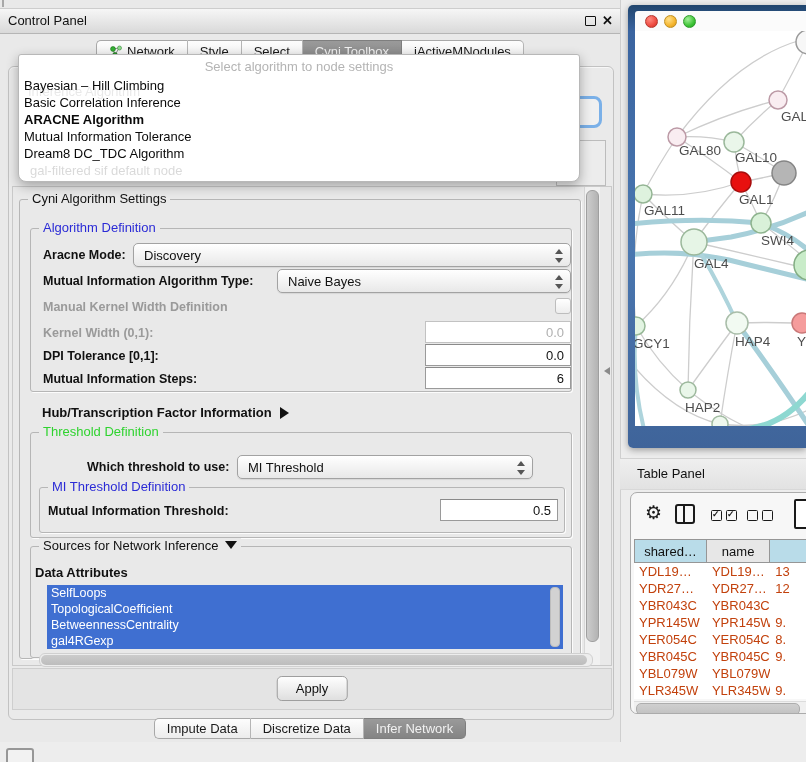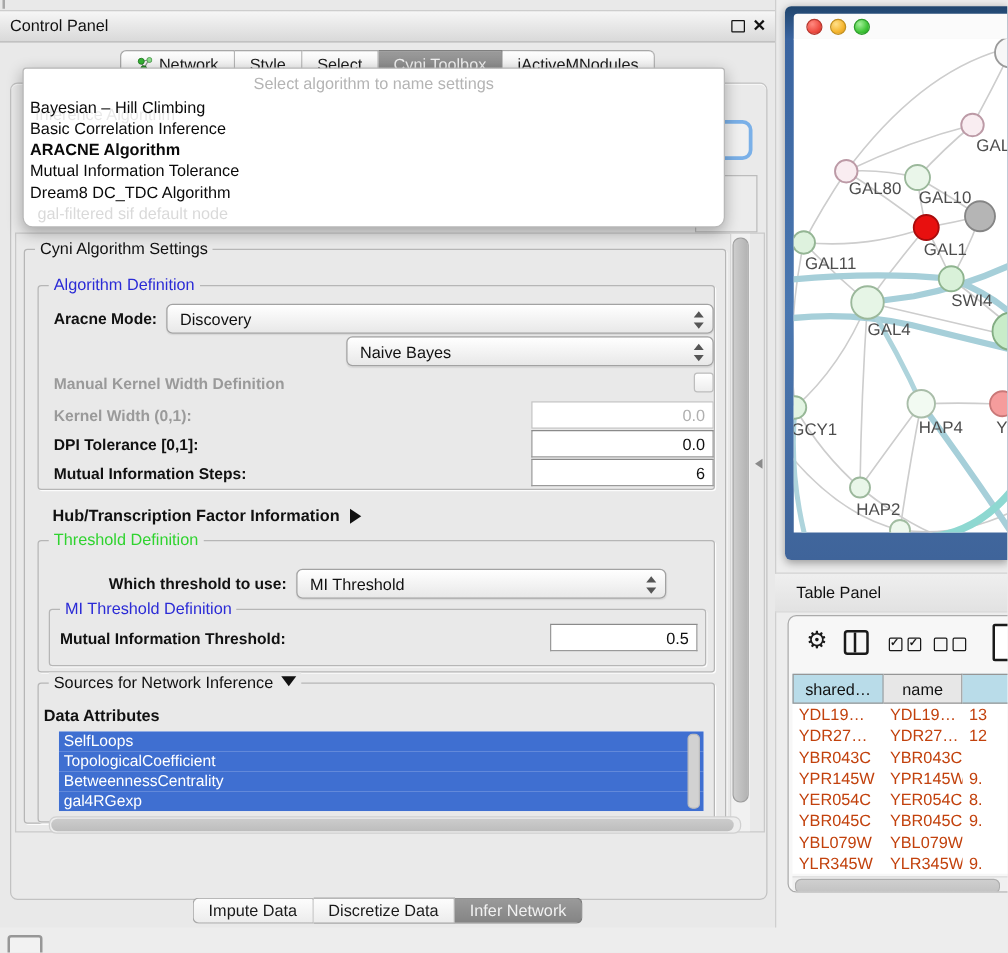--- a/index.html
+++ b/index.html
@@ -169,21 +169,21 @@
     <span class="win-float"></span>
     <span class="win-close"></span>
   </div>
 
   <div class="abs main-panel"></div>
 
   <div class="abs frag-combo"></div>
   <div class="abs frag-box"></div>
 
   <div class="abs dropdown">
-    <div class="dd-prompt">Select algorithm to name settings</div>
+    <div class="dd-prompt">Select algorithm to node settings</div>
     <div class="dd-items">
         <div class="dd-item">Bayesian – Hill Climbing</div>
         <div class="dd-item">Basic Correlation Inference</div>
         <div class="dd-item sel">ARACNE Algorithm</div>
         <div class="dd-item">Mutual Information Tolerance</div>
         <div class="dd-item">Dream8 DC_TDC Algorithm</div>
       </div>
   </div>
   <div class="abs ghost1">Inference Algorithm</div>
   <div class="abs ghost2">gal-filtered sif default node</div>
@@ -197,20 +197,21 @@
 
       <div class="groupbox" style="left:10px;top:28px;width:540px;height:162px;">
         <span class="glabel blue">Algorithm Definition</span>
 
         <span class="lbl b" style="left:12px;top:19px;">Aracne Mode:</span>
         <div class="combo" style="left:102px;top:14px;width:438px;">
           <span>Discovery</span>
           <span class="stepper"></span>
         </div>
 
+        <span class="lbl b" style="left:12px;top:45px;">Mutual Information Algorithm Type:</span>
         <div class="combo" style="left:246px;top:40px;width:294px;">
           <span>Naive Bayes</span>
           <span class="stepper"></span>
         </div>
 
         <span class="lbl dis" style="left:12px;top:71px;">Manual Kernel Width Definition</span>
         <span class="chkbox" style="left:524px;top:69px;"></span>
 
         <span class="lbl dis" style="left:12px;top:97px;">Kernel Width (0,1):</span>
         <div class="tinput dis" style="left:394px;top:92px;width:146px;">
@@ -264,20 +265,25 @@
             <div class="list-vthumb"></div>
           </div>
       </div>
     </div>
 
     <div class="hscroll" style="left:26px;top:466px;width:552px;height:12px;">
       <div class="hthumb" style="width:546px;"></div>
     </div>
   </div>
 
+  <div class="abs apply-strip">
+    <div class="btn">
+      <span>Apply</span>
+    </div>
+  </div>
 
   <div class="abs bottom-tabs seg-bar">
       <span class="seg">
         <span>Impute Data</span>
       </span>
       <span class="seg">
         <span>Discretize Data</span>
       </span>
       <span class="seg sel">
         <span>Infer Network</span>

